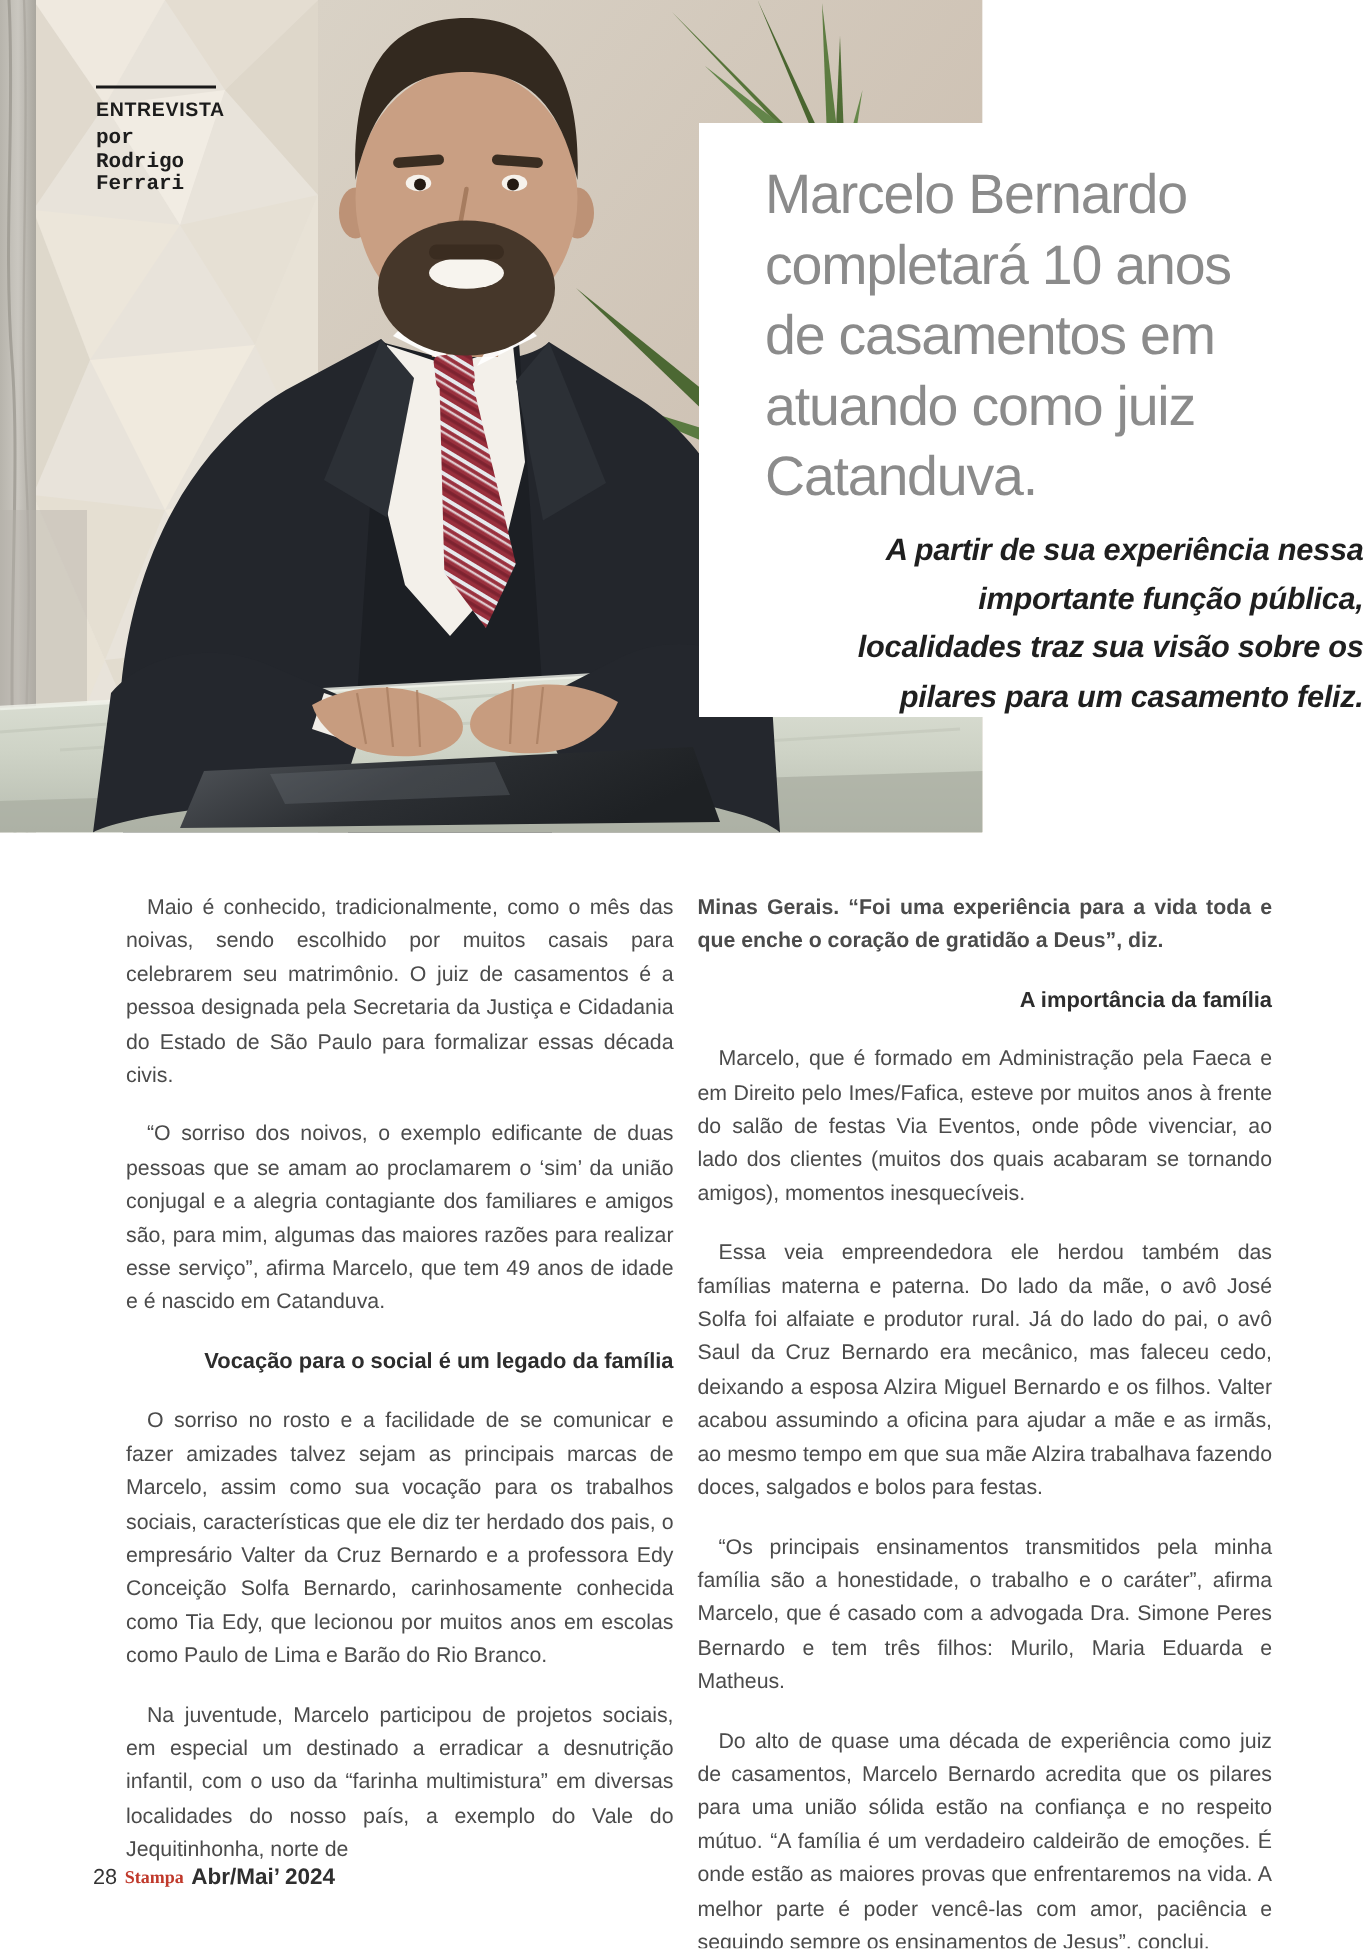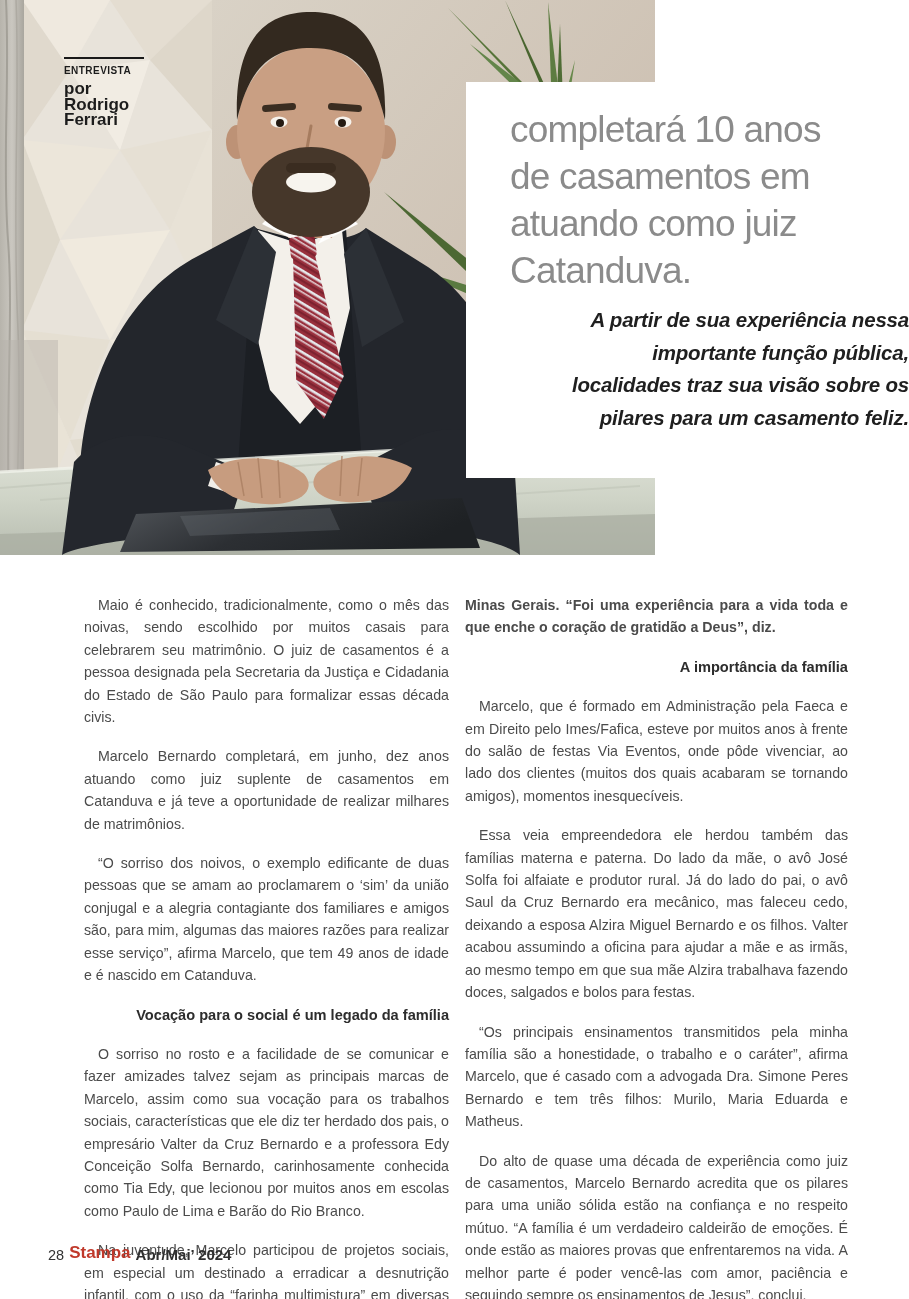--- a/index.html
+++ b/index.html
@@ -14,43 +14,43 @@
   .page{
     position:relative;width:909px;height:1299px;background:#ffffff;
     font-family:"Liberation Sans",sans-serif;overflow:hidden;margin:0 auto;
   }
   
   .photo{position:absolute;left:0;top:0;width:655px;height:555px;overflow:hidden;}
   .photo svg{display:block;}
   
   .kicker{position:absolute;left:64px;top:57px;color:var(--kicker-color);}
   .kicker-rule{width:80px;height:2px;background:#191919;margin-bottom:6px;}
-  .kicker-label{font-size:10px;font-weight:700;letter-spacing:.45px;}
-  .kicker-byline{margin-top:5px;font-size:17px;font-weight:600;line-height:15.5px;width:92px;}
+  .kicker-label{font-size:13px;font-weight:700;letter-spacing:.45px;}
+  .kicker-byline{margin-top:5px;font-size:14px;font-weight:600;line-height:15.5px;width:92px;font-family:Liberation Mono, monospace;}
   
   .headline-box{
     position:absolute;left:466px;top:82px;width:443px;height:396px;
     background:#ffffff;box-sizing:border-box;padding:24px 0 0 44px;
   }
   .headline{color:var(--headline-gray);font-size:37px;line-height:47px;font-weight:400;letter-spacing:-0.8px;}
   .headline .hl{white-space:nowrap;}
   .deck{margin-top:10px;color:var(--deck-color);font-size:20.5px;line-height:32.5px;font-weight:700;font-style:italic;letter-spacing:-0.2px;text-align:right;}
   .deck .dl{white-space:nowrap;}
   
   .col{position:absolute;font-size:14.2px;line-height:22.4px;color:var(--body-color);text-align:justify;}
   .col-left{left:84px;top:594px;width:365px;}
   .col-right{left:465px;top:594px;width:383px;}
   .col p{margin:17px 0 0 0;text-indent:14px;}
   .col p.first{margin-top:0;}
   .col p.no-indent{text-indent:0;font-weight:bold;}
   .col h3{margin:17px 0 0 0;font-size:14.6px;line-height:22.4px;font-weight:700;color:var(--heading-color);text-indent:8px;text-align:right;}
   
-  .footer{position:absolute;left:48px;top:1243px;display:flex;align-items:flex-end;gap:5px;}
+  .footer{position:absolute;left:62px;top:1243px;display:flex;align-items:center;gap:5px;}
   .footer .num{font-size:14.5px;color:#333333;}
-  .footer .brand{font-size:17px;font-weight:600;color:var(--brand-red);}
+  .footer .brand{font-size:12px;font-weight:600;color:var(--brand-red);font-family:Liberation Serif, serif;}
   .footer .issue{font-size:15px;font-weight:700;color:#2f2f2f;}
 </style>
 </head>
 <body>
 
 <div class="page">
 
   <div class="photo">
     <svg width="655" height="555" viewBox="0 0 655 555">
       <defs>
@@ -192,36 +192,36 @@
   </div>
 
   <div class="kicker">
     <div class="kicker-rule"></div>
     <div class="kicker-label">ENTREVISTA</div>
     <div class="kicker-byline">por Rodrigo Ferrari</div>
   </div>
 
   <div class="headline-box">
     <div class="headline">
+      <div class="hl">Marcelo Bernardo</div>
       <div class="hl">completará 10 anos</div>
       <div class="hl">de casamentos em</div>
       <div class="hl">atuando como juiz</div>
       <div class="hl">Catanduva.</div>
     </div>
     <div class="deck">
       <div class="dl">A partir de sua experiência nessa</div>
       <div class="dl">importante função pública,</div>
       <div class="dl">localidades traz sua visão sobre os</div>
       <div class="dl">pilares para um casamento feliz.</div>
     </div>
   </div>
 
   <div class="col col-left">
     <p class="first">Maio é conhecido, tradicionalmente, como o mês das noivas, sendo escolhido por muitos casais para celebrarem seu matrimônio. O juiz de casamentos é a pessoa designada pela Secretaria da Justiça e Cidadania do Estado de São Paulo para formalizar essas década civis.</p>
-    <p>Marcelo Bernardo completará, em junho, dez anos atuando como juiz suplente de casamentos em Catanduva e já teve a oportunidade de realizar milhares de matrimônios.</p>
     <p>“O sorriso dos noivos, o exemplo edificante de duas pessoas que se amam ao proclamarem o ‘sim’ da união conjugal e a alegria contagiante dos familiares e amigos são, para mim, algumas das maiores razões para realizar esse serviço”, afirma Marcelo, que tem 49 anos de idade e é nascido em Catanduva.</p>
     <h3>Vocação para o social é um legado da família</h3>
     <p>O sorriso no rosto e a facilidade de se comunicar e fazer amizades talvez sejam as principais marcas de Marcelo, assim como sua vocação para os trabalhos sociais, características que ele diz ter herdado dos pais, o empresário Valter da Cruz Bernardo e a professora Edy Conceição Solfa Bernardo, carinhosamente conhecida como Tia Edy, que lecionou por muitos anos em escolas como Paulo de Lima e Barão do Rio Branco.</p>
     <p>Na juventude, Marcelo participou de projetos sociais, em especial um destinado a erradicar a desnutrição infantil, com o uso da “farinha multimistura” em diversas localidades do nosso país, a exemplo do Vale do Jequitinhonha, norte de</p>
   </div>
 
   <div class="col col-right">
     <p class="first no-indent">Minas Gerais. “Foi uma experiência para a vida toda e que enche o coração de gratidão a Deus”, diz.</p>
     <h3>A importância da família</h3>
     <p>Marcelo, que é formado em Administração pela Faeca e em Direito pelo Imes/Fafica, esteve por muitos anos à frente do salão de festas Via Eventos, onde pôde vivenciar, ao lado dos clientes (muitos dos quais acabaram se tornando amigos), momentos inesquecíveis.</p>

